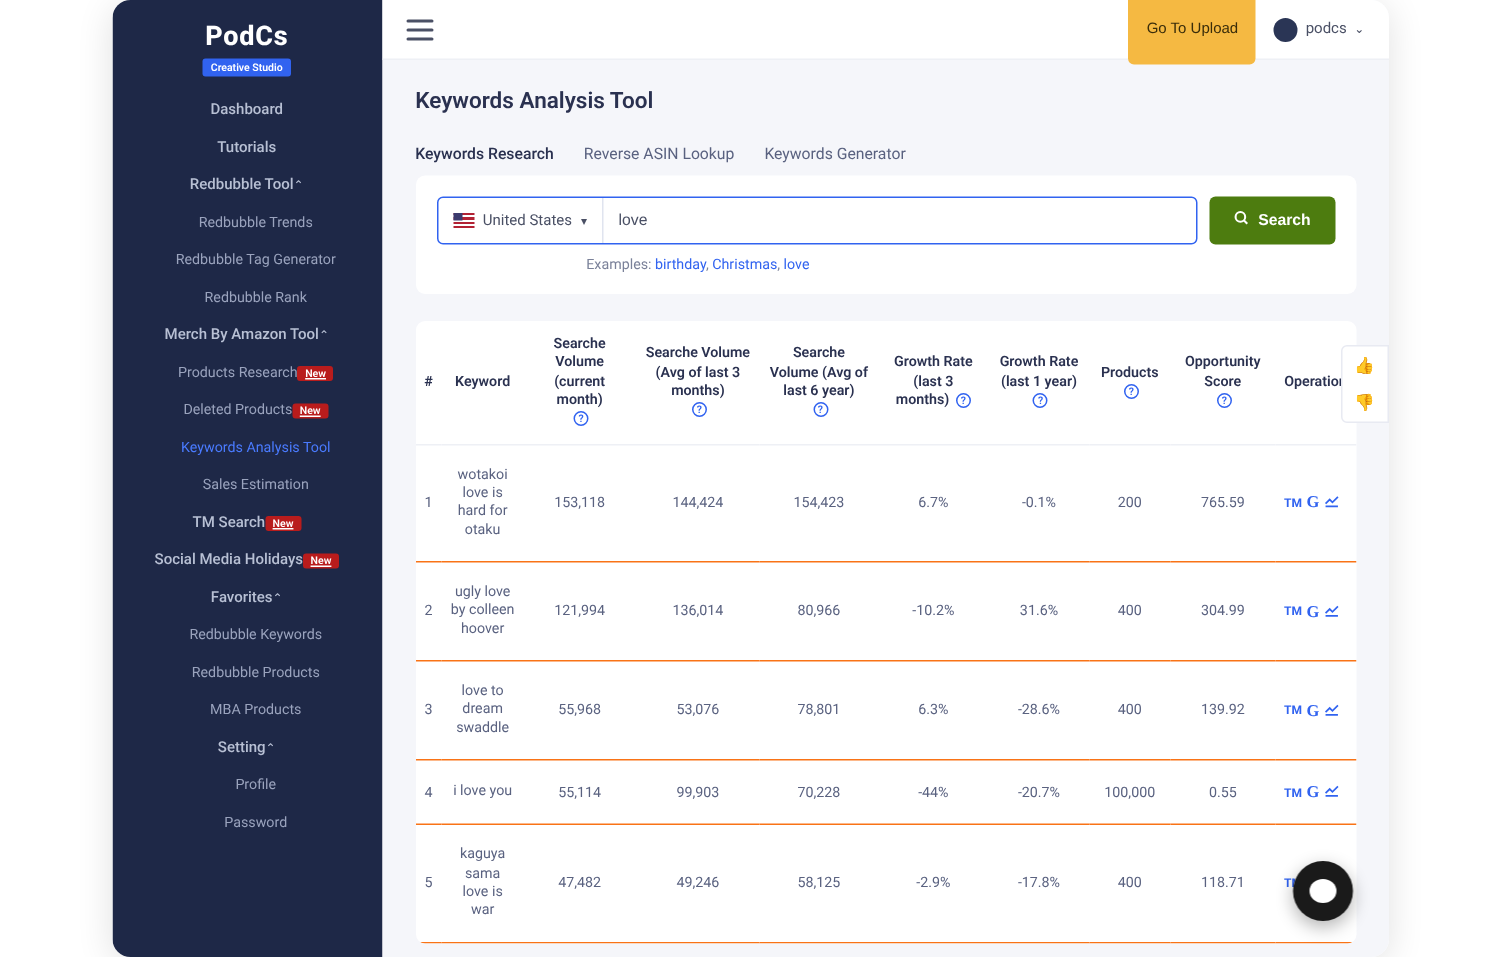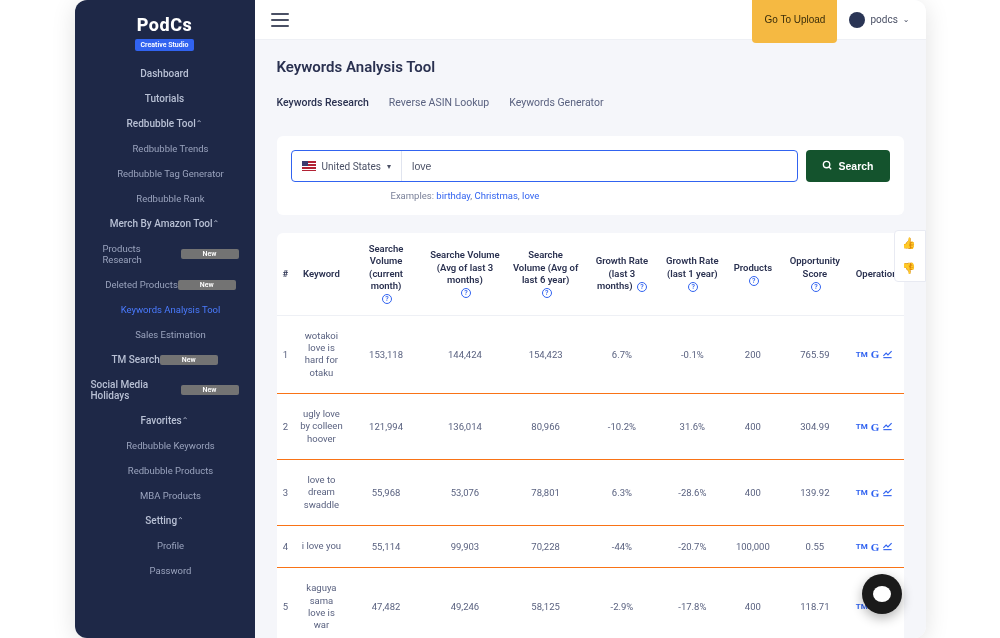--- a/index.html
+++ b/index.html
@@ -9,42 +9,42 @@
 .logo-area { padding: 14px 16px 10px; text-align: center; }
 .logo-text { font-size: 18px; font-weight: 800; color: #fff; letter-spacing: 0.5px; }
 .logo-pod { color: #fff; }
 .logo-cs { color: #fff; }
 .logo-sub { display: inline-block; background: #3163f0; color: #fff; font-size: 7px; padding: 2px 6px; border-radius: 2px; margin-top: 4px; font-weight: 600; }
 .nav-item { padding: 7px 16px; cursor: pointer; display: flex; align-items: center; justify-content: center; font-size: 10px; color: #b8c0d4; }
 .nav-item.top-level { font-weight: 500; }
 .nav-item.sub { padding-left: 28px; font-size: 9.5px; color: #9aa3bd; }
 .nav-item.active { color: #4a7bff; }
 .chevron { font-size: 8px; }
-.badge-new { background: #737373; color: #fff; font-size: 7px; padding: 1px 22px; border-radius: 2px; font-weight: 600; }
+.badge-new { background: #b91c1c; color: #fff; font-size: 7px; padding: 1px 5px; border-radius: 2px; font-weight: 600; text-decoration: underline; }
 .main { flex: 1; background: #f5f6fa; display: flex; flex-direction: column; overflow: hidden; }
 .topbar { background: #fff; height: 40px; display: flex; align-items: center; justify-content: space-between; padding: 0 16px; border-bottom: 1px solid #eef0f5; }
 .hamburger { width: 18px; height: 14px; display: flex; flex-direction: column; justify-content: space-between; cursor: pointer; }
 .hamburger span { height: 2px; background: #4a5065; border-radius: 1px; }
 .topbar-right { display: flex; align-items: center; gap: 12px; }
 .upload-btn { background: #f5b942; color: #3a2d0a; font-size: 10px; padding: 18px 12px; border-radius: 4px; border: none; font-weight: 400; cursor: pointer; }
 .user-chip { display: flex; align-items: center; gap: 5px; font-size: 10px; color: #4a5065; cursor: pointer; }
 .avatar { width: 16px; height: 16px; border-radius: 50%; background: #2a3555; }
 .content { padding: 18px 22px; overflow-y: auto; flex: 1; }
 .page-title { font-size: 15px; font-weight: 600; color: #2a3150; margin-bottom: 16px; }
-.tabs { display: flex; gap: 20px; font-size: 10.5px; color: #5a6280; margin-bottom: 23px; }
+.tabs { display: flex; gap: 20px; font-size: 10.5px; color: #5a6280; margin-bottom: 4px; }
 .tab { cursor: pointer; padding: 4px 0; }
 .tab.active { color: #2a3150; font-weight: 500; }
 .search-card { background: #fff; border-radius: 6px; padding: 14px; margin-bottom: 18px; }
 .search-row { display: flex; gap: 8px; align-items: stretch; }
 .search-box-wrap { flex: 1; border: 1.5px solid #3163f0; border-radius: 4px; display: flex; align-items: center; }
 .country-select { display: flex; align-items: center; gap: 6px; padding: 0 10px; border-right: 1px solid #e0e4ef; font-size: 10px; color: #4a5065; cursor: pointer; height: 30px; }
 .flag-us { width: 14px; height: 10px; background: linear-gradient(to bottom, #b22234 0%, #b22234 15%, #fff 15%, #fff 30%, #b22234 30%, #b22234 45%, #fff 45%, #fff 60%, #b22234 60%, #b22234 75%, #fff 75%, #fff 90%, #b22234 90%); position: relative; }
 .flag-us::before { content: ""; position: absolute; top: 0; left: 0; width: 6px; height: 5px; background: #3c3b6e; }
 .search-input { flex: 1; border: none; outline: none; padding: 0 10px; font-size: 10.5px; color: #4a5065; height: 30px; background: transparent; }
-.search-btn { background: #14532d; color: #fff; border: none; border-radius: 4px; padding: 0 16px; font-size: 10.5px; font-weight: 600; cursor: pointer; display: flex; align-items: center; gap: 5px; }
+.search-btn { background: #4d7c0f; color: #fff; border: none; border-radius: 4px; padding: 0 16px; font-size: 10.5px; font-weight: 600; cursor: pointer; display: flex; align-items: center; gap: 5px; }
 .examples { font-size: 9.5px; color: #7a8199; margin-top: 8px; padding-left: 100px; }
 .examples a { color: #3163f0; text-decoration: none; }
 .table-card { background: #fff; border-radius: 6px; overflow: hidden; }
 table { width: 100%; border-collapse: collapse; font-size: 9.5px; }
 thead th { padding: 10px 6px; text-align: center; color: #2a3150; font-weight: 600; border-bottom: 1px solid #eef0f5; font-size: 9.5px; line-height: 1.3; }
 thead th .help { display: inline-block; width: 10px; height: 10px; border: 1px solid #3163f0; border-radius: 50%; color: #3163f0; font-size: 7px; line-height: 9px; text-align: center; margin-left: 2px; cursor: help; }
 tbody td { padding: 14px 6px; text-align: center; color: #5a6280; border-bottom: 1px solid #f97316; vertical-align: middle; }
 tbody td.kw { max-width: 70px; word-wrap: break-word; line-height: 1.3; }
 .op-icons { display: flex; gap: 3px; align-items: center; }
 .op-tm { color: #3163f0; font-size: 8px; font-weight: 700; cursor: pointer; }

